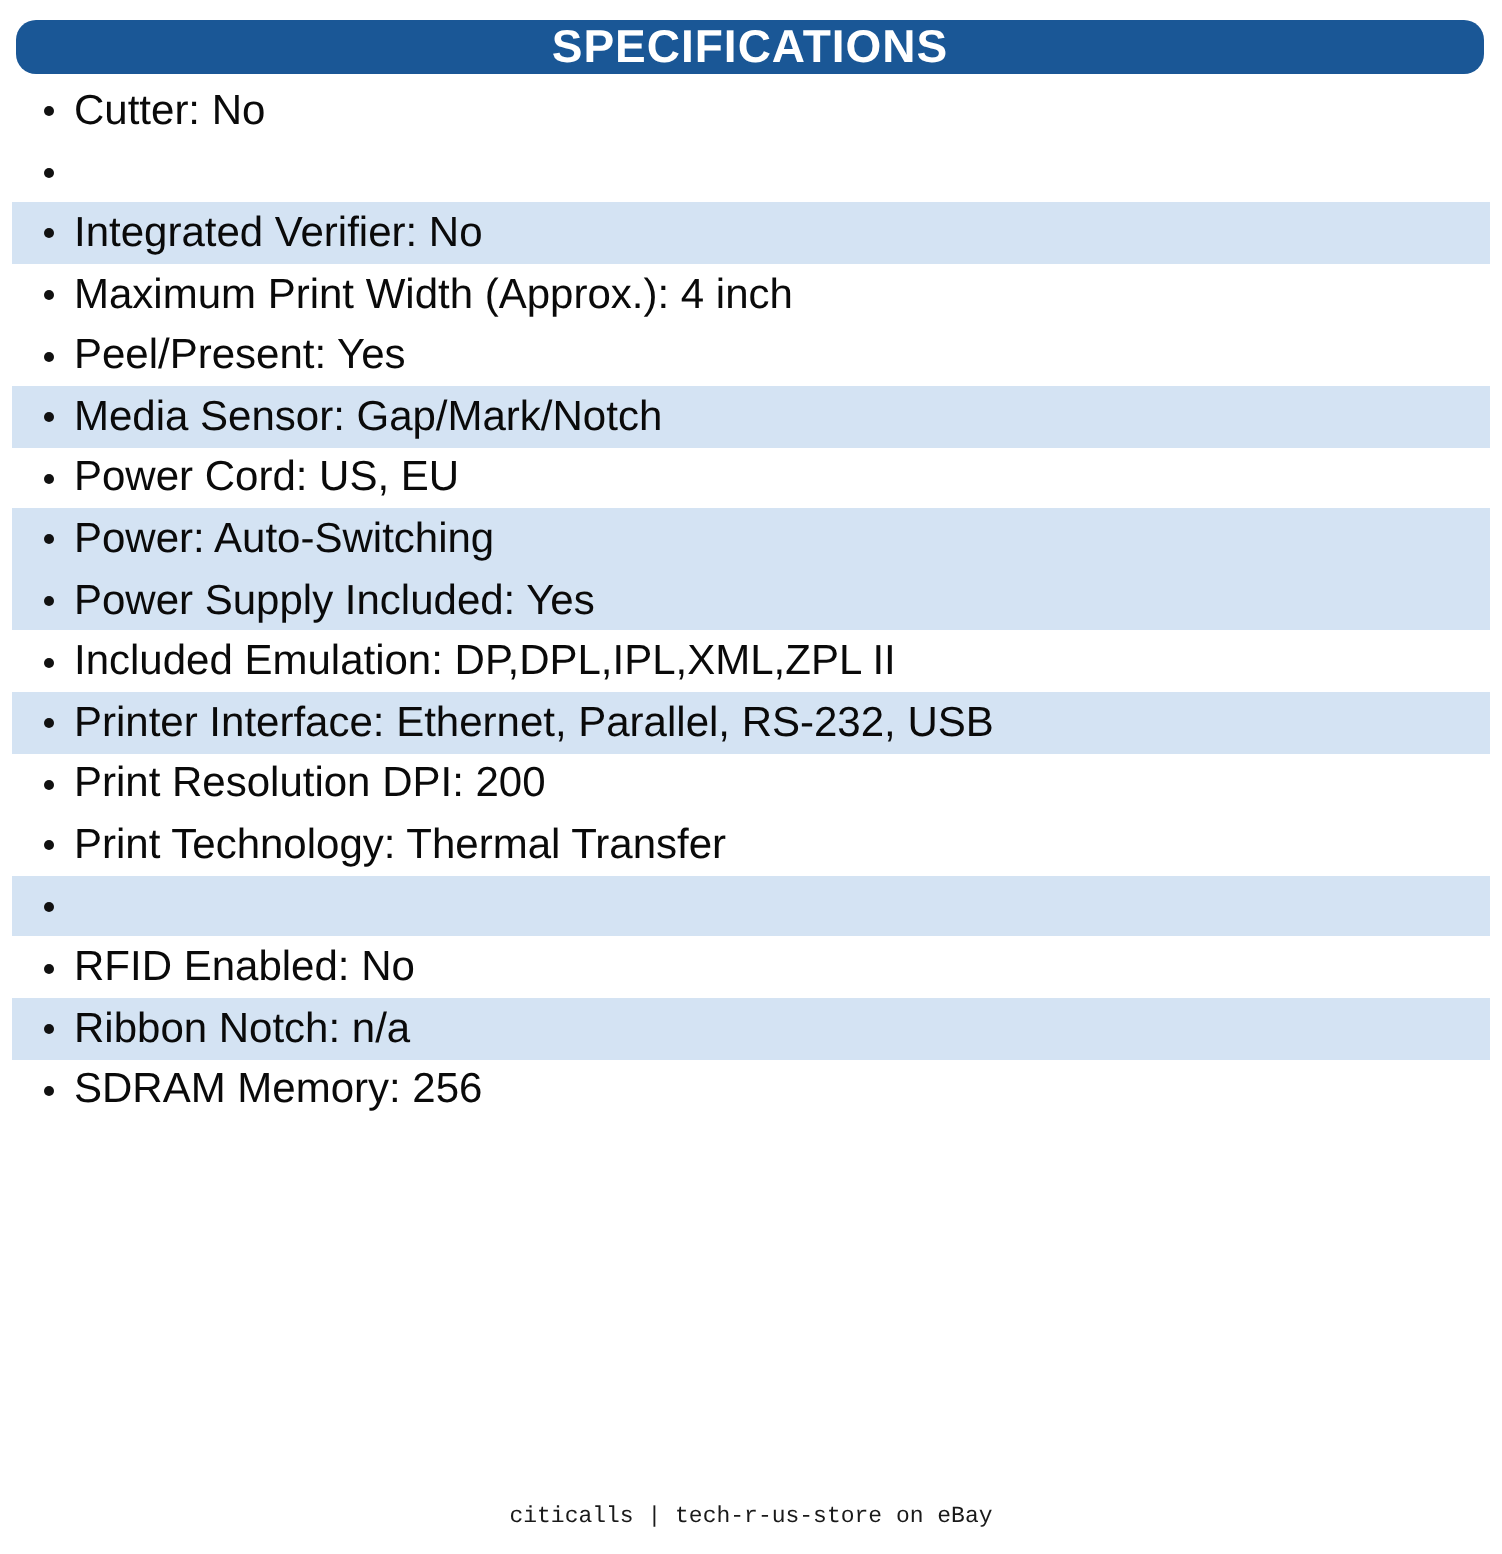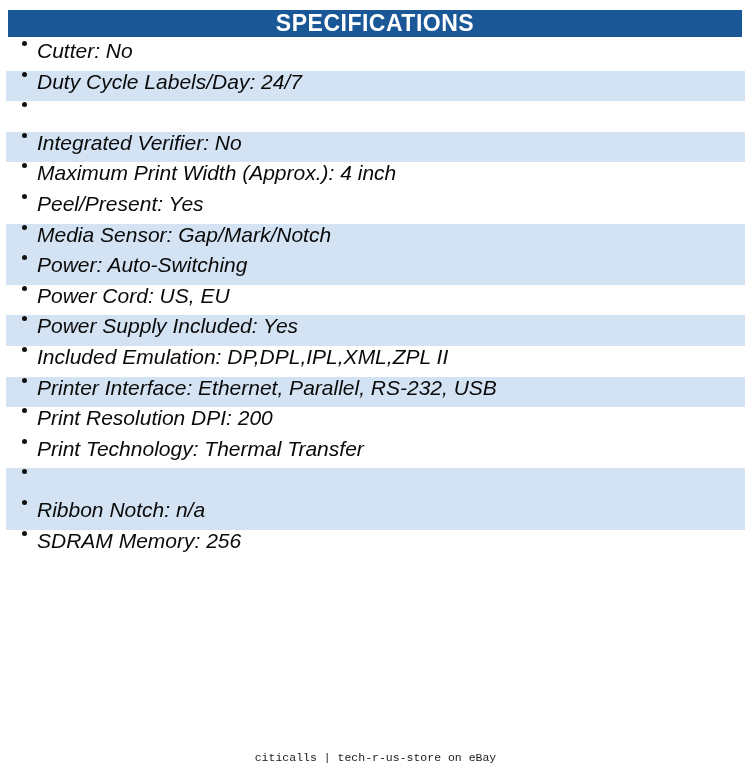--- a/index.html
+++ b/index.html
@@ -16,37 +16,37 @@
     font-family: "Liberation Sans", sans-serif;
     color: var(--text-color, #0a0a0a);
   }
   .header-bar {
     margin: 10px 9px 0 8px;
     height: 27px;
     background: var(--header-bg, #1a5796);
     display: flex;
     align-items: center;
     justify-content: center;
+    border-radius: 10px;
   }
   .header-title {
     color: var(--header-text, #ffffff);
     font-size: 23px;
     font-weight: bold;
     letter-spacing: 0.5px;
     line-height: 1;
   }
   .spec-list {
     margin-top: 3px;
   }
   .spec-row {
     height: 30.6px;
     margin: 0 6px;
     display: flex;
-    align-items: flex-start;
-    font-style: italic;
+    align-items: center;
   }
   .spec-row.alt {
     background: var(--row-alt-bg, #d4e3f3);
   }
   .bullet {
     flex: 0 0 auto;
     width: 5px;
     height: 5px;
     margin-left: 16px;
     margin-top: 1px;
@@ -79,50 +79,46 @@
 
   <div class="header-bar">
     <span class="header-title">SPECIFICATIONS</span>
   </div>
 
   <div class="spec-list">
     <div class="spec-row">
       <span class="bullet"></span>
       <span class="spec-text">Cutter: No</span>
     </div>
-    <div class="spec-row alt">
-      <span class="bullet"></span>
-      <span class="spec-text">Duty Cycle Labels/Day: 24/7</span>
-    </div>
     <div class="spec-row">
       <span class="bullet"></span>
     </div>
     <div class="spec-row alt">
       <span class="bullet"></span>
       <span class="spec-text">Integrated Verifier: No</span>
     </div>
     <div class="spec-row">
       <span class="bullet"></span>
       <span class="spec-text">Maximum Print Width (Approx.): 4 inch</span>
     </div>
     <div class="spec-row">
       <span class="bullet"></span>
       <span class="spec-text">Peel/Present: Yes</span>
     </div>
     <div class="spec-row alt">
       <span class="bullet"></span>
       <span class="spec-text">Media Sensor: Gap/Mark/Notch</span>
     </div>
+    <div class="spec-row">
+      <span class="bullet"></span>
+      <span class="spec-text">Power Cord: US, EU</span>
+    </div>
     <div class="spec-row alt">
       <span class="bullet"></span>
       <span class="spec-text">Power: Auto-Switching</span>
-    </div>
-    <div class="spec-row">
-      <span class="bullet"></span>
-      <span class="spec-text">Power Cord: US, EU</span>
     </div>
     <div class="spec-row alt">
       <span class="bullet"></span>
       <span class="spec-text">Power Supply Included: Yes</span>
     </div>
     <div class="spec-row">
       <span class="bullet"></span>
       <span class="spec-text">Included Emulation: DP,DPL,IPL,XML,ZPL II</span>
     </div>
     <div class="spec-row alt">
@@ -133,20 +129,24 @@
       <span class="bullet"></span>
       <span class="spec-text">Print Resolution DPI: 200</span>
     </div>
     <div class="spec-row">
       <span class="bullet"></span>
       <span class="spec-text">Print Technology: Thermal Transfer</span>
     </div>
     <div class="spec-row alt">
       <span class="bullet"></span>
     </div>
+    <div class="spec-row">
+      <span class="bullet"></span>
+      <span class="spec-text">RFID Enabled: No</span>
+    </div>
     <div class="spec-row alt">
       <span class="bullet"></span>
       <span class="spec-text">Ribbon Notch: n/a</span>
     </div>
     <div class="spec-row">
       <span class="bullet"></span>
       <span class="spec-text">SDRAM Memory: 256</span>
     </div>
   </div>
 

